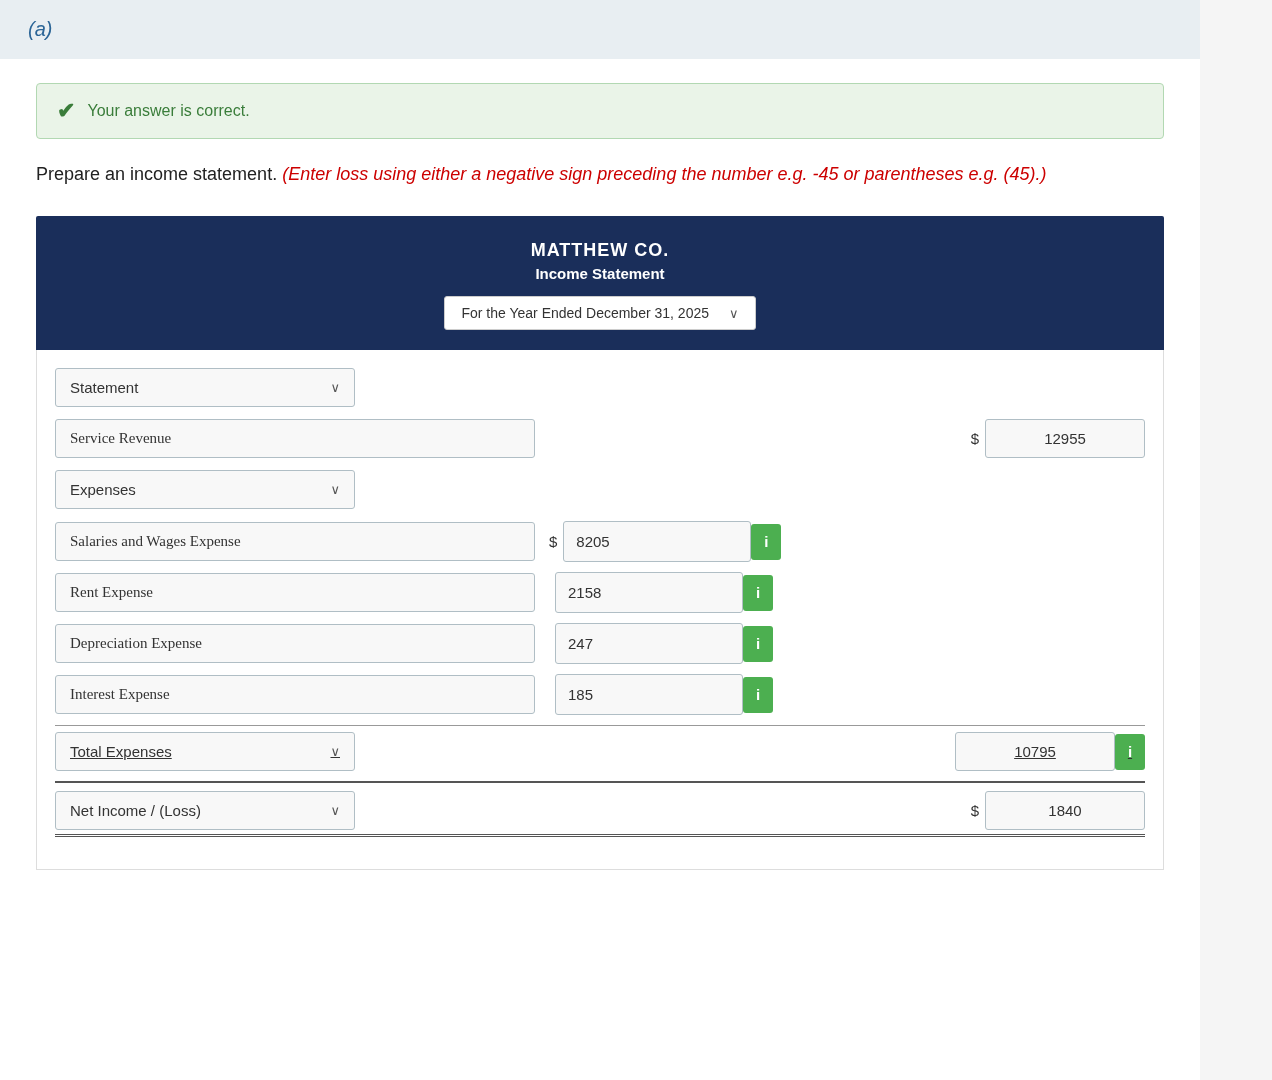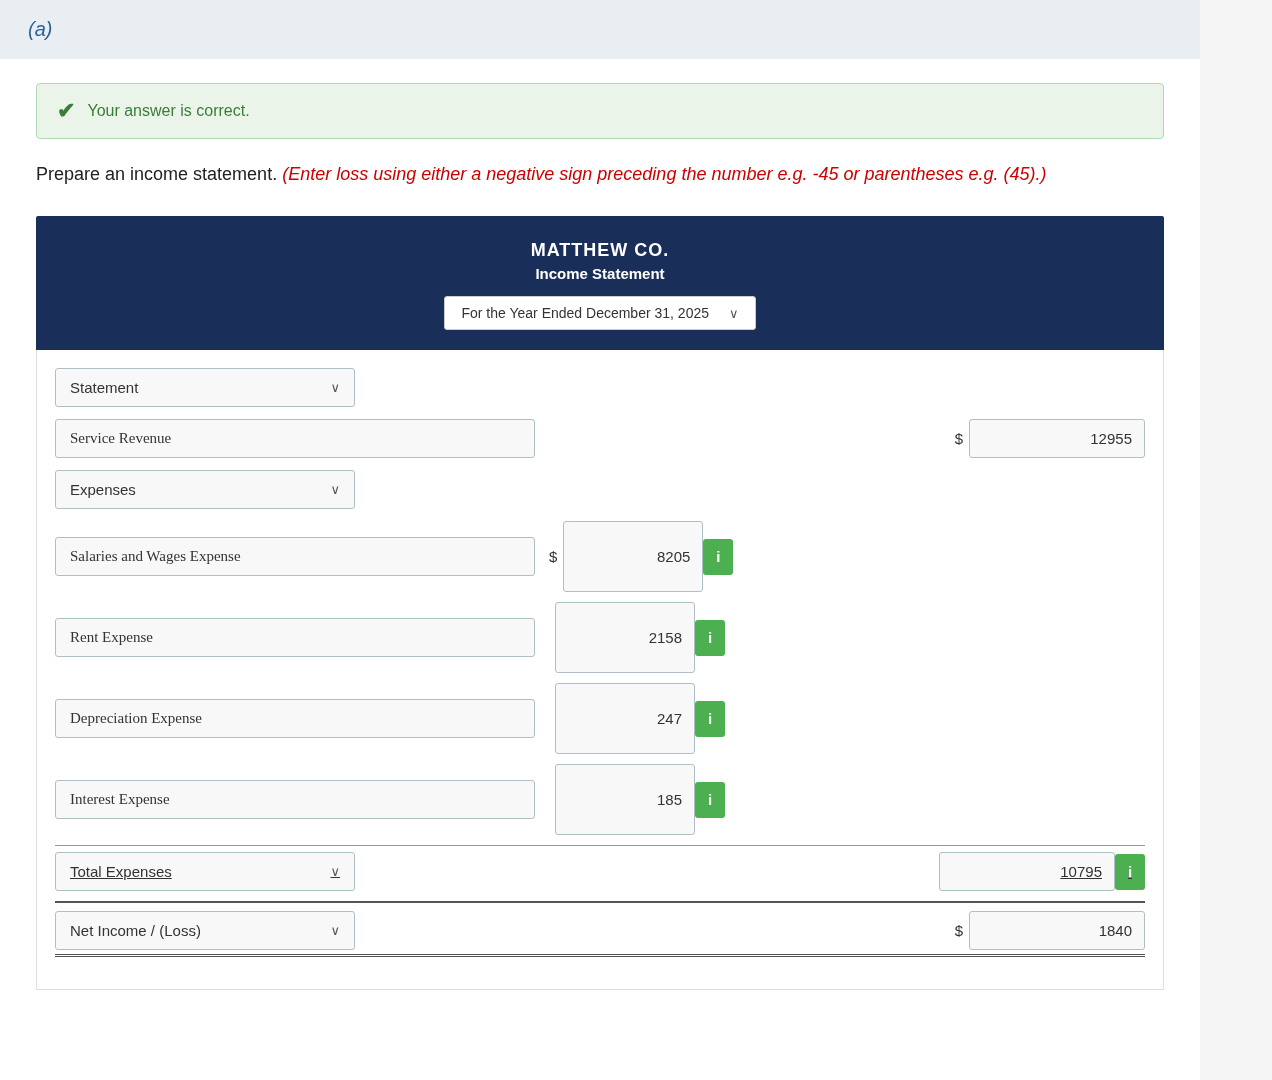--- a/index.html
+++ b/index.html
@@ -136,26 +136,25 @@
     }
     .dollar-sign {
       color: #333;
       font-size: 15px;
       margin: 0 6px 0 14px;
       flex-shrink: 0;
     }
     .amount-field {
       border: 1px solid #b0bec5;
       border-radius: 3px;
-      padding: 26px 12px;
+      padding: 11px 12px;
       background: #f8f8f8;
       font-size: 15px;
       color: #333;
-      text-align: right;
-      width: 140px;
+      width: 188px;
       flex-shrink: 0;
     }
     .info-btn {
       background: #4caf50;
       color: #fff;
       border: none;
       border-radius: 3px;
       width: 30px;
       height: 36px;
       font-size: 15px;
@@ -174,22 +173,22 @@
     .spacer {
       flex: 1;
     }
     .right-amount-field {
       border: 1px solid #b0bec5;
       border-radius: 3px;
       padding: 10px 12px;
       background: #f8f8f8;
       font-size: 15px;
       color: #333;
-      text-align: right;
-      width: 176px;
+      text-align: center;
+      width: 160px;
       flex-shrink: 0;
     }
     .total-row {
       display: flex;
       align-items: center;
       margin-bottom: 10px;
       border-top: 1px solid #999;
       padding-top: 6px;
       text-decoration: underline;
     }

